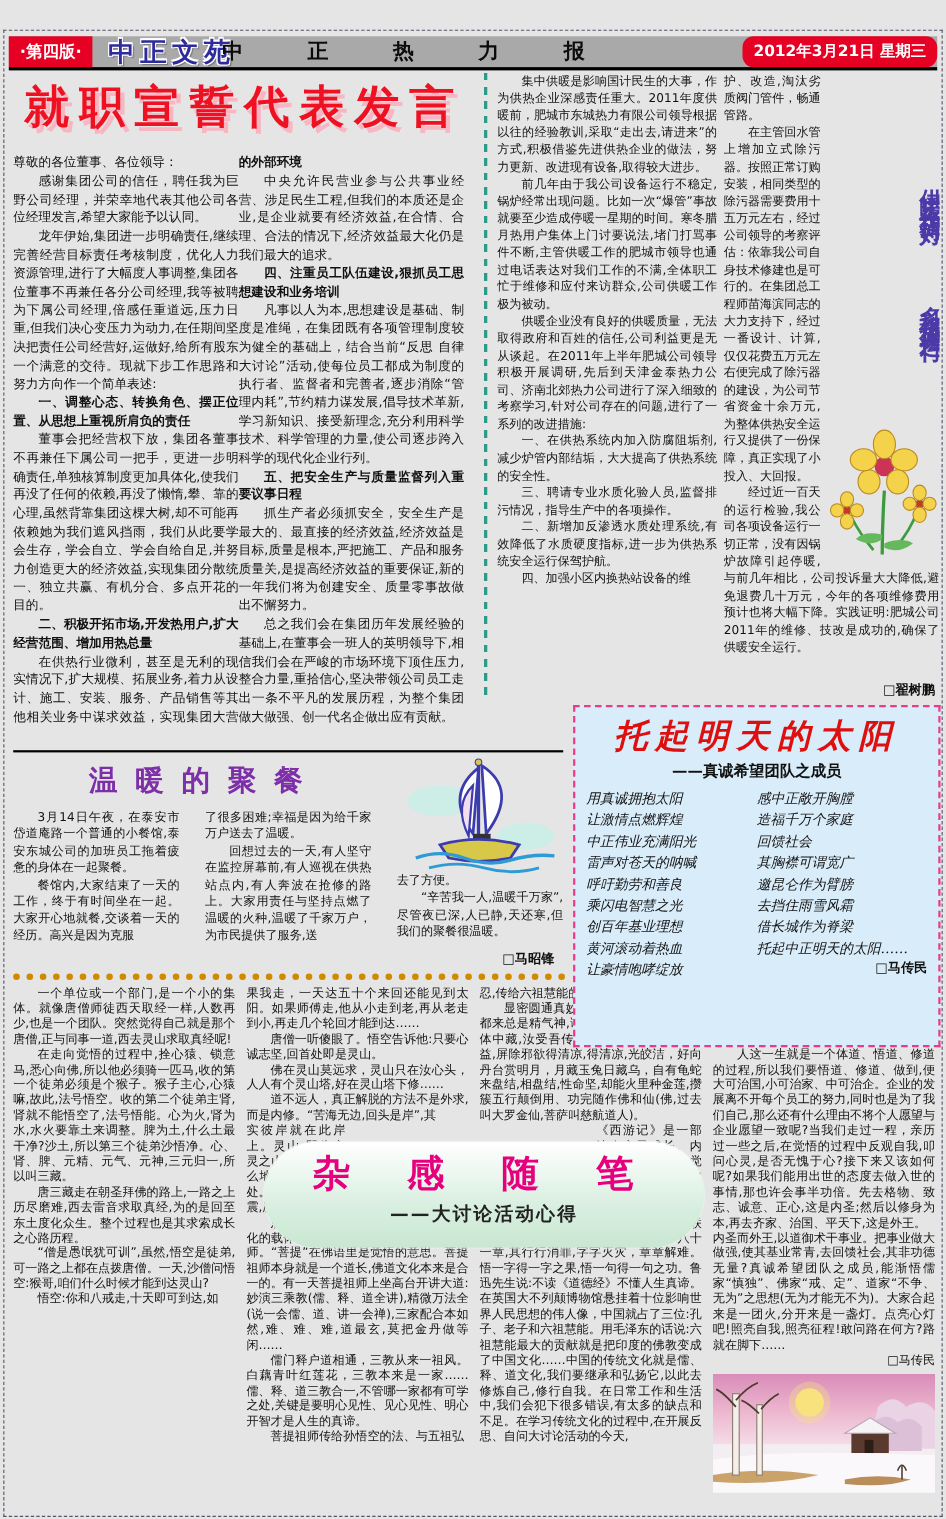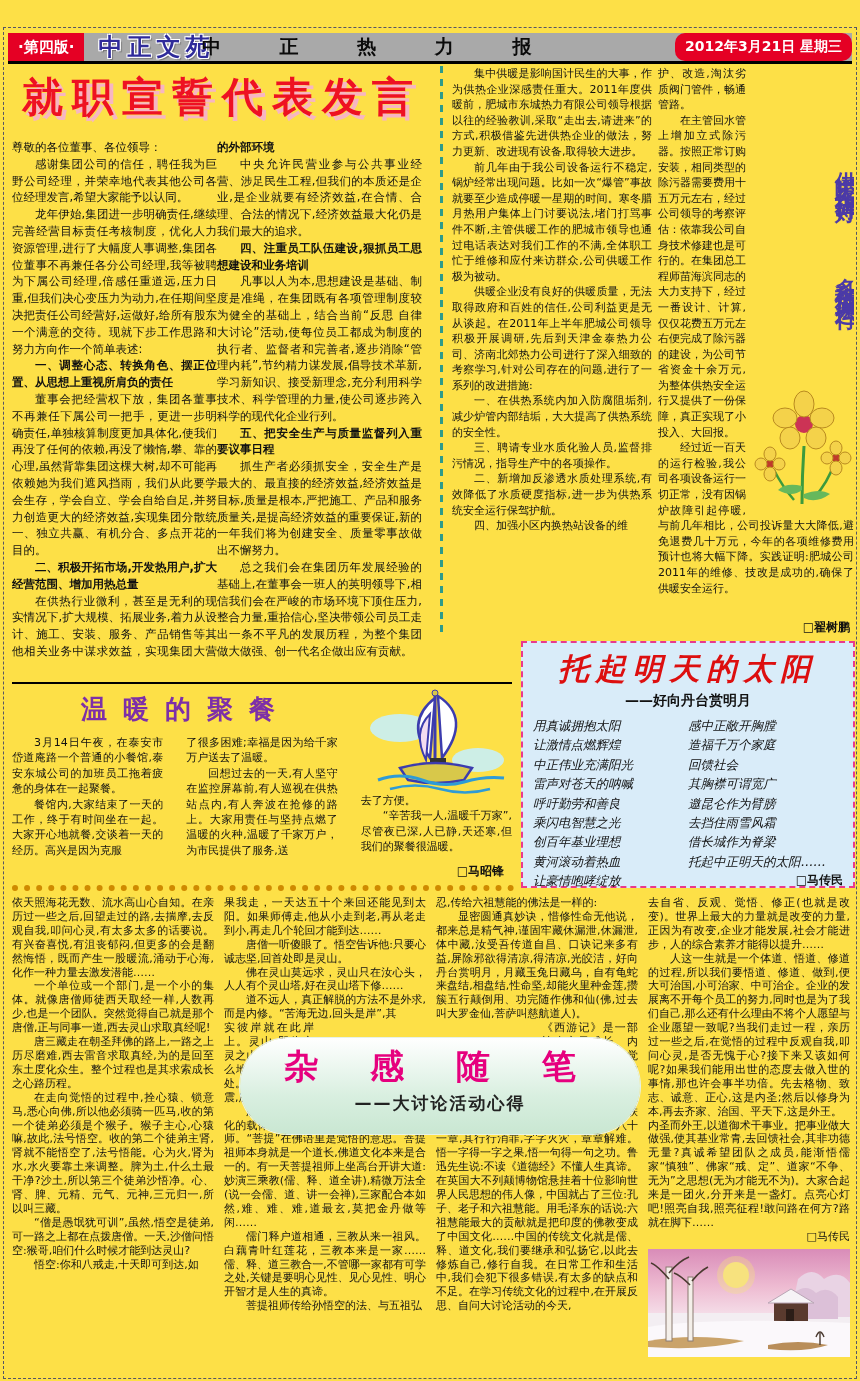--- a/index.html
+++ b/index.html
@@ -1,16 +1,16 @@
 <!DOCTYPE html>
 <html><head>
 <meta charset="utf-8">
 <style>
   html,body{margin:0;padding:0;background:#fff;}
-  .page{position:relative;width:860px;height:1381px;background:#fde047;overflow:hidden;
+  .page{position:relative;width:860px;height:1381px;background:#e5e5e5;overflow:hidden;
         font-family:"DejaVu Sans","Liberation Sans",sans-serif;color:#111;}
   .frame{position:absolute;left:3px;top:27px;right:3px;bottom:2px;border:1px dashed #556;pointer-events:none;z-index:40;}
   
   .hdr{position:absolute;left:8px;top:33px;width:844px;height:28px;display:flex;background:#a9a9a9;}
   .hdr .edition{background:#e50024;color:#fff;font-size:15px;font-weight:bold;
         display:flex;align-items:center;padding:0 10px;white-space:nowrap;}
   .hdr .mid{position:relative;flex:1;display:flex;align-items:center;}
   .hdr .logo{font-size:24px;font-weight:bold;color:#2f2b9a;letter-spacing:5px;margin-left:14px;
         text-shadow:-1px -1px 0 #fff,1px -1px 0 #fff,-1px 1px 0 #fff,1px 1px 0 #fff,2px 2px 1px #777;}
   .hdr .masthead{position:absolute;left:0;right:0;text-align:center;
@@ -49,21 +49,21 @@
   .midrule{position:absolute;left:12px;top:682px;width:500px;height:2px;background:#000;}
   .warm{position:absolute;left:12px;top:688px;width:500px;height:194px;}
   .warm h2{margin:4px 0 8px 4px;font-size:26px;font-weight:bold;color:#7d2fa8;
         letter-spacing:16px;width:340px;text-align:center;}
   .warm .ship{position:absolute;right:2px;top:0;}
   .warm .cols{display:flex;gap:23px;height:142px;overflow:hidden;}
   .warm .col{width:160px;font-size:11px;line-height:15.4px;overflow:hidden;}
   .warm .col.c3{padding-top:58px;}
   .warmsig{position:absolute;right:8px;bottom:2px;font-size:12px;font-weight:bold;}
   
-  .poem{position:absolute;left:521px;top:641px;width:334px;height:247px;box-sizing:border-box;
+  .poem{position:absolute;left:521px;top:641px;width:334px;height:311px;box-sizing:border-box;
         background:#d9ecf9;border:2px dashed #ea3a8c;padding:4px 10px;z-index:5;}
   .poem h2{margin:2px 0 0 0;text-align:center;color:#dd0f0f;font-size:30px;font-weight:bold;
         letter-spacing:7px;font-family:"DejaVu Serif","Liberation Serif",serif;font-style:italic;}
   .poem .sub{text-align:center;font-size:14px;font-weight:bold;margin:2px 0 6px 0;}
   .poem .pcols{display:flex;}
   .poem .pcol{flex:1;font-family:"DejaVu Serif","Liberation Serif",serif;font-style:italic;
         font-size:12.5px;line-height:19.4px;}
   .poem .pcol p{text-indent:0;margin:0;}
   .poem .psig{font-style:normal;font-family:"DejaVu Sans",sans-serif;text-align:right;font-size:12px;font-weight:bold;}
   
@@ -209,21 +209,21 @@
       <div class="col c3">
           <p class="noindent">去了方便。</p>
           <p>“辛苦我一人,温暖千万家”,尽管夜已深,人已静,天还寒,但我们的聚餐很温暖。</p>
         </div>
     </div>
     <div class="warmsig">□马昭锋</div>
   </div>
 
   <div class="poem">
     <h2>托起明天的太阳</h2>
-    <div class="sub">——好向丹台赏明月</div>
+    <div class="sub">——真诚希望团队之成员</div>
     <div class="pcols">
       <div class="pcol">
           <p>用真诚拥抱太阳</p>
           <p>让激情点燃辉煌</p>
           <p>中正伟业充满阳光</p>
           <p>雷声对苍天的呐喊</p>
           <p>呼吁勤劳和善良</p>
           <p>乘闪电智慧之光</p>
           <p>创百年基业理想</p>
           <p>黄河滚动着热血</p>
@@ -242,24 +242,23 @@
           </div>
         <p class="psig">□马传民</p>
       </div>
     </div>
   </div>
 
   <div class="odiv"></div>
 
   <div class="essay">
     <div class="ecol">
-        <p class="noindent">依天照海花无数、流水高山心自知。在亲历过一些之后,回望走过的路,去揣摩,去反观自我,叩问心灵,有太多太多的话要说。有兴奋喜悦,有沮丧郁闷,但更多的会是翻然悔悟，既而产生一股暖流,涌动于心海,化作一种力量去激发潜能……</p>
         <p>一个单位或一个部门,是一个小的集体。就像唐僧师徒西天取经一样,人数再少,也是一个团队。突然觉得自己就是那个唐僧,正与同事一道,西去灵山求取真经呢!</p>
+        <p>在走向觉悟的过程中,拴心猿、锁意马,悉心向佛,所以他必须骑一匹马,收的第一个徒弟必须是个猴子。猴子主心,心猿嘛,故此,法号悟空。收的第二个徒弟主肾,肾就不能悟空了,法号悟能。心为火,肾为水,水火要靠土来调整。脾为土,什么土最干净?沙土,所以第三个徒弟沙悟净。心、肾、脾、元精、元气、元神,三元归一,所以叫三藏。</p>
         <p>唐三藏走在朝圣拜佛的路上,一路之上历尽磨难,西去雷音求取真经,为的是回至东土度化众生。整个过程也是其求索成长之心路历程。</p>
-        <p>在走向觉悟的过程中,拴心猿、锁意马,悉心向佛,所以他必须骑一匹马,收的第一个徒弟必须是个猴子。猴子主心,心猿嘛,故此,法号悟空。收的第二个徒弟主肾,肾就不能悟空了,法号悟能。心为火,肾为水,水火要靠土来调整。脾为土,什么土最干净?沙土,所以第三个徒弟沙悟净。心、肾、脾、元精、元气、元神,三元归一,所以叫三藏。</p>
         <p>“僧是愚氓犹可训”,虽然,悟空是徒弟,可一路之上都在点拨唐僧。一天,沙僧问悟空:猴哥,咱们什么时候才能到达灵山?</p>
         <p>悟空:你和八戒走,十天即可到达,如</p>
       </div>
     <div class="ecol">
         <p class="noindent">果我走，一天达五十个来回还能见到太阳。如果师傅走,他从小走到老,再从老走到小,再走几个轮回才能到达……</p>
         <p>唐僧一听傻眼了。悟空告诉他:只要心诚志坚,回首处即是灵山。</p>
         <p>佛在灵山莫远求，灵山只在汝心头，人人有个灵山塔,好在灵山塔下修……</p>
         <p>道不远人，真正解脱的方法不是外求,而是内修。“苦海无边,回头是岸”,其</p>
         <p class="narrow-left">实彼岸就在此岸上。灵山,即为心灵之山。灵山在什么地方?在雷音寺处。东方为雷</p>
         <p class="noindent">震,所以真经本在东方,何必西求呢?</p>

